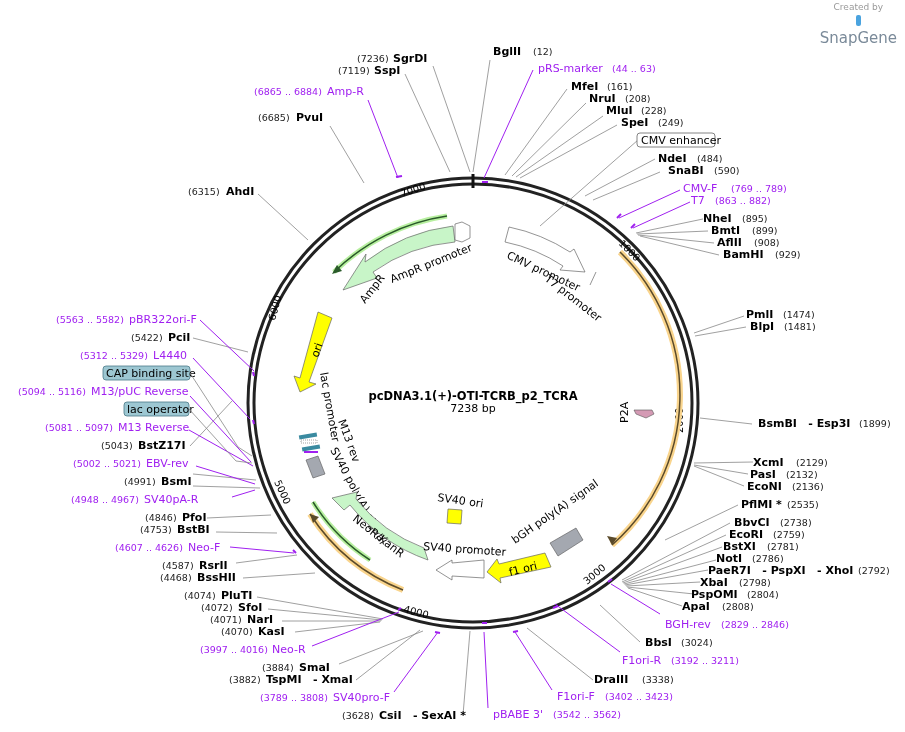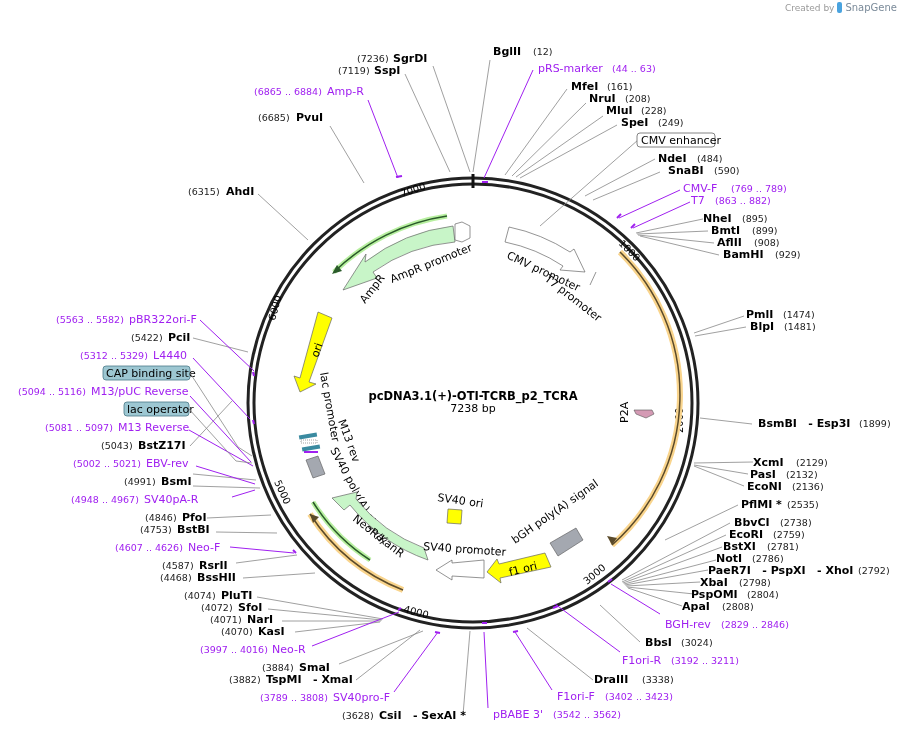--- a/index.html
+++ b/index.html
@@ -6,22 +6,22 @@
   body { width:905px; height:732px; position:relative; overflow:hidden; font-family:"DejaVu Sans", sans-serif; }
   #map { position:absolute; left:0; top:0; }
   .enz { font-family:"DejaVu Sans", sans-serif; font-size:11px; font-weight:bold; fill:#000; }
   .pos { font-family:"DejaVu Sans", sans-serif; font-size:9.5px; fill:#222; }
   .primer { font-family:"DejaVu Sans", sans-serif; font-size:11px; fill:#a020f0; }
   .primerpos { font-family:"DejaVu Sans", sans-serif; font-size:9.5px; fill:#a020f0; }
   .feat { font-family:"DejaVu Sans", sans-serif; font-size:11px; fill:#000; }
   .tick { font-family:"DejaVu Sans", sans-serif; font-size:10px; fill:#000; }
   .title { font-family:"DejaVu Sans", sans-serif; font-size:11.5px; font-weight:bold; fill:#000; }
   .sub { font-family:"DejaVu Sans", sans-serif; font-size:11px; fill:#000; }
-  .credit { position:absolute; right:8px; top:2px; font-size:9px; color:#9a9a9a; font-family:"DejaVu Sans", sans-serif; display:flex; align-items:center; gap:3px; }
-  .credit .brand { font-size:10px; color:#7a8a99; }
+  .credit { position:absolute; right:8px; top:2px; font-size:9px; color:#9a9a9a; font-family:"DejaVu Sans", sans-serif; display:flex; align-items:center; gap:3px;flex-direction:column; }
+  .credit .brand { font-size:15px; color:#7a8a99; }
   .credit .logo { display:inline-block; width:5px; height:11px; background:#4aa3df; border-radius:2px; }
 </style>
 </head>
 <body>
 
 <div class="credit">
   <span>Created by</span>
   <span class="logo"></span>
   <span class="brand">SnapGene</span>
 </div>

